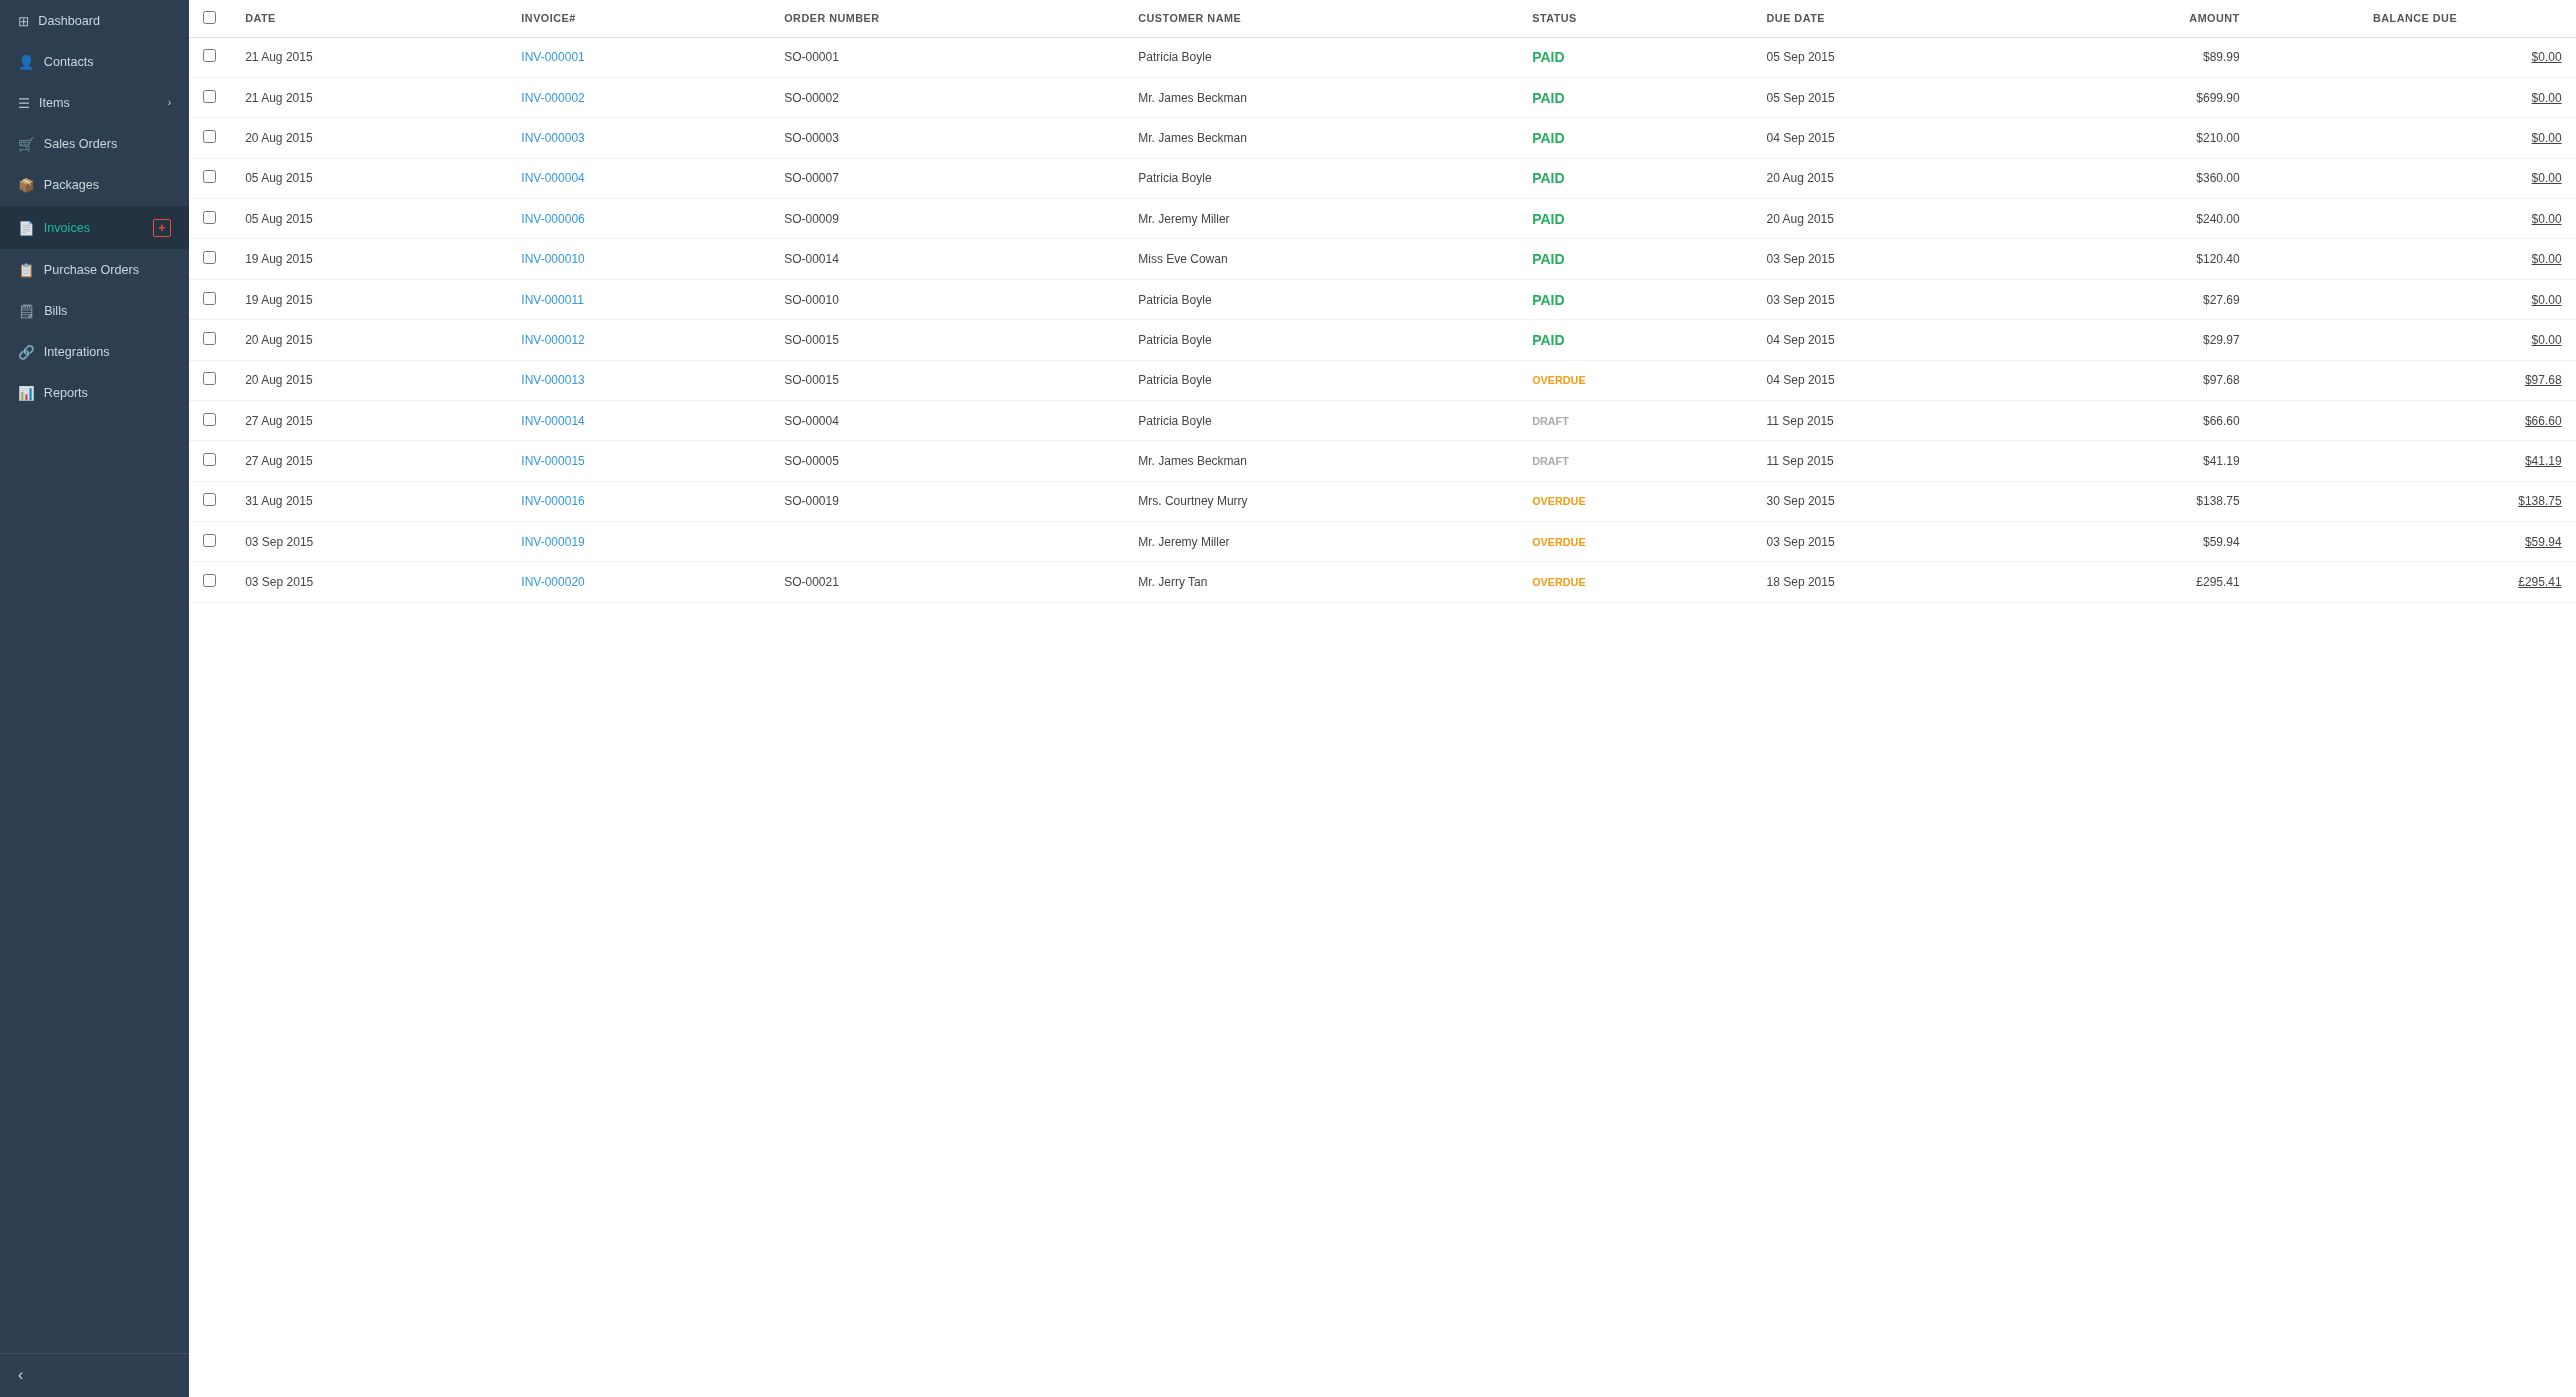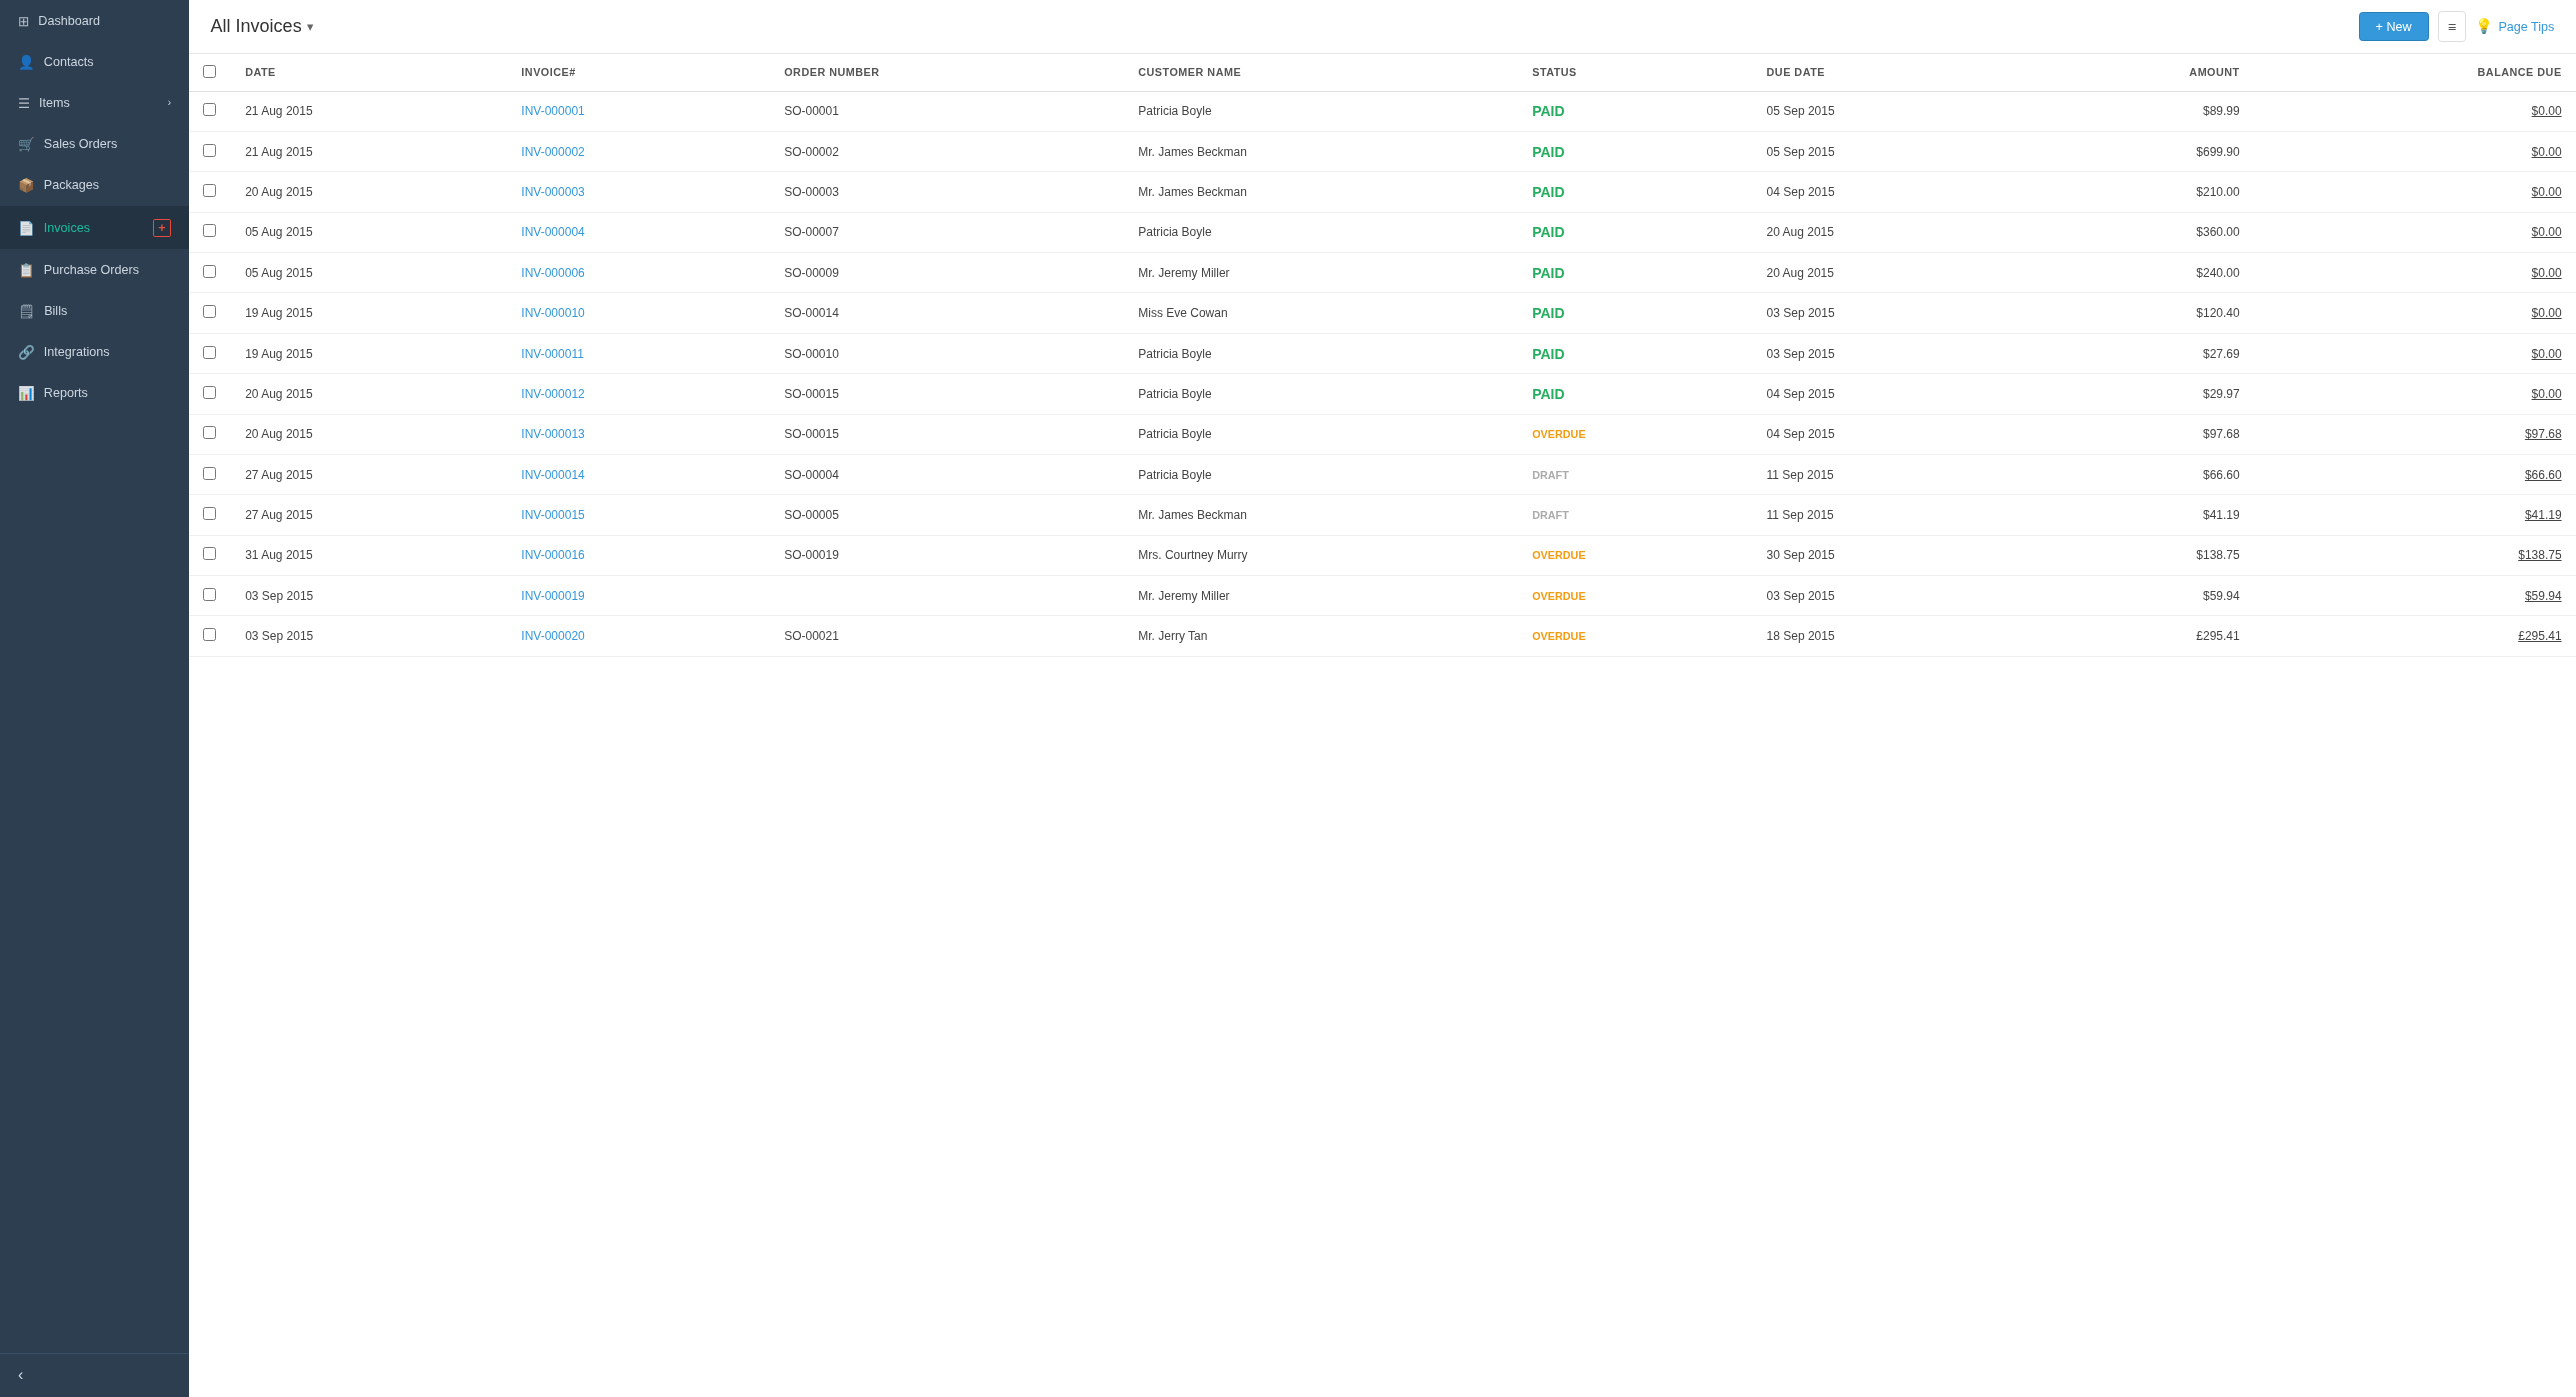--- a/index.html
+++ b/index.html
@@ -194,50 +194,36 @@
       </div>
     </div>
   <div class="sidebar-bottom">
     <div class="sidebar-collapse">
       <span>‹</span>
     </div>
   </div>
 </div>
 
 <div class="main">
-  <div class="topbar">
-    <div class="page-title-wrap">
-      <span class="page-title">All Invoices</span>
-      <span class="title-dropdown-icon">▾</span>
-    </div>
-    <div class="topbar-actions">
-      <button class="btn-new">+ New</button>
-      <button class="btn-menu">≡</button>
-      <button class="btn-tips">
-        <span class="tips-icon">💡</span>
-        <span>Page Tips</span>
-      </button>
-    </div>
-  </div>
 
   <div class="table-wrap">
     <table>
       <thead>
         <tr>
           <th style="width:36px;">
             <input type="checkbox" class="header-checkbox" style="">
           </th>
           <th>DATE</th>
           <th>INVOICE#</th>
           <th>ORDER NUMBER</th>
           <th>CUSTOMER NAME</th>
           <th>STATUS</th>
           <th>DUE DATE</th>
           <th style="text-align:right;">AMOUNT</th>
-          <th style="text-align:right;">BALANCE DUE</th>
+          <th style="text-align:center;">BALANCE DUE</th>
         </tr>
       </thead>
       <tbody id="table-body">
           <tr>
             <td><input type="checkbox" class="row-checkbox" style=""></td>
             <td>21 Aug 2015</td>
             <td><a class="invoice-link">INV-000001</a></td>
             <td>SO-00001</td>
             <td>Patricia Boyle</td>
             <td><span class="status-paid">PAID</span></td>

